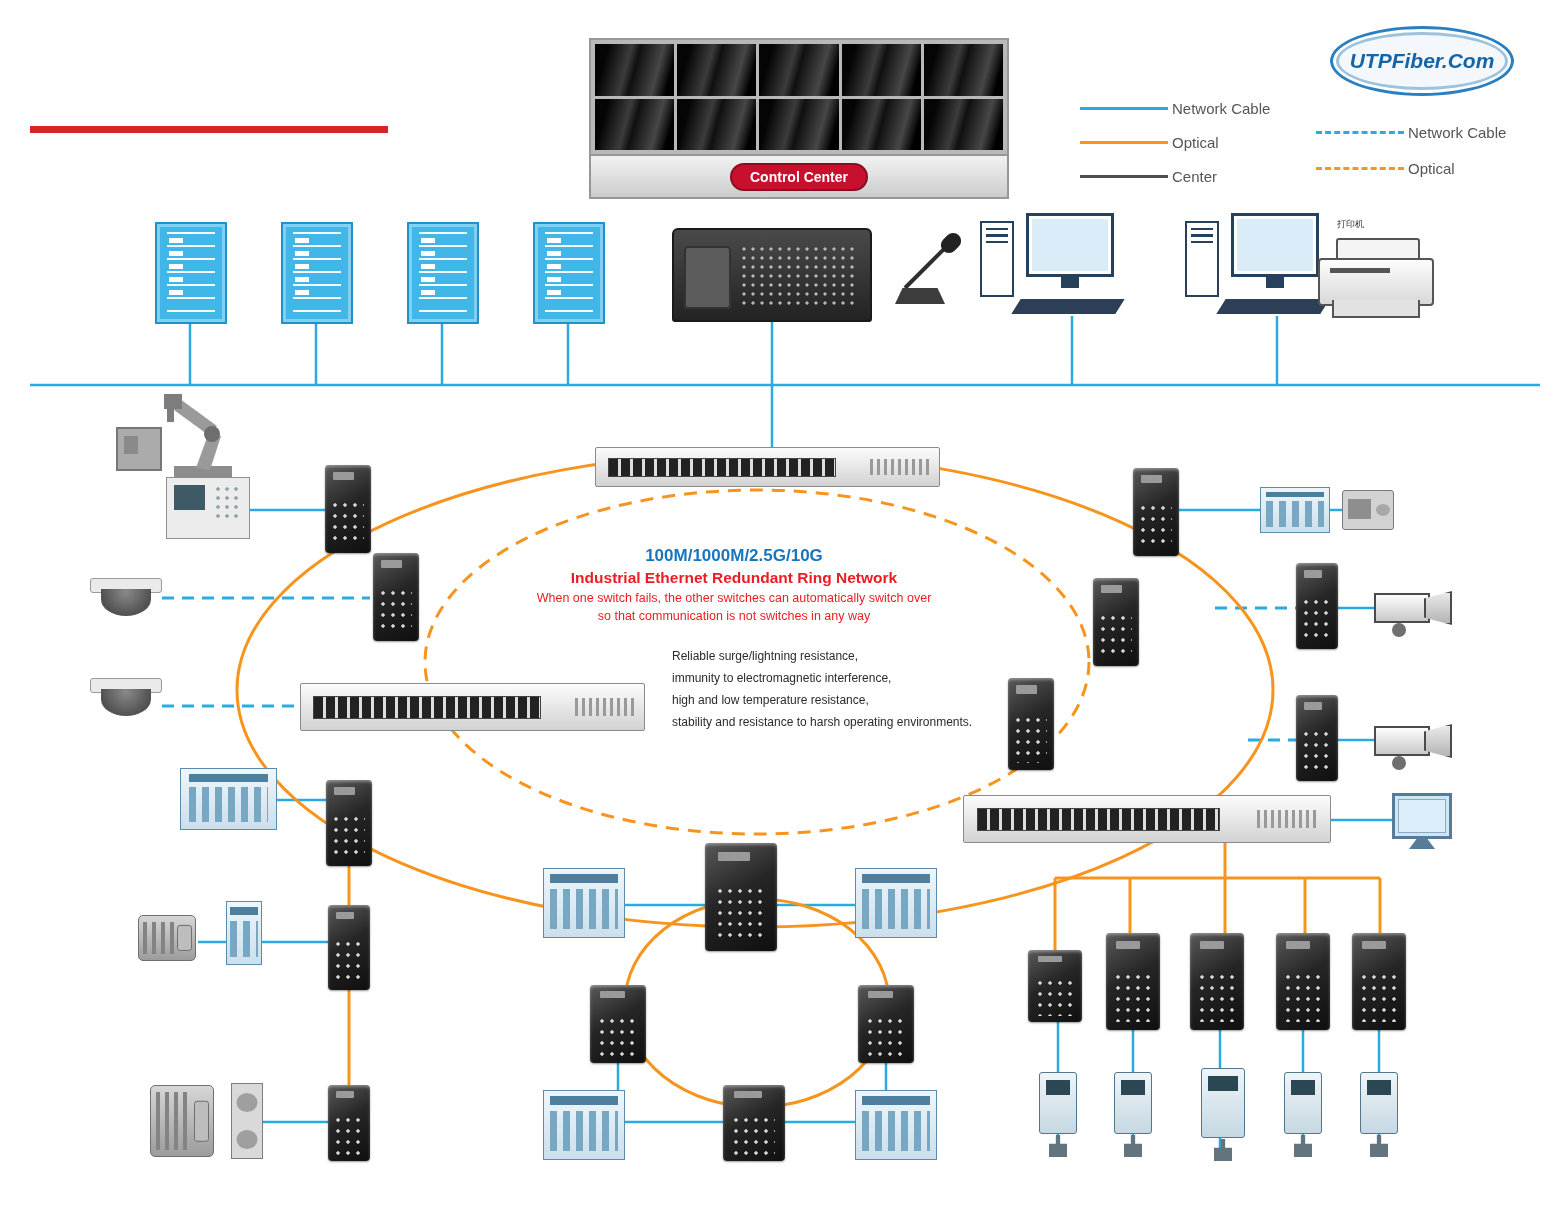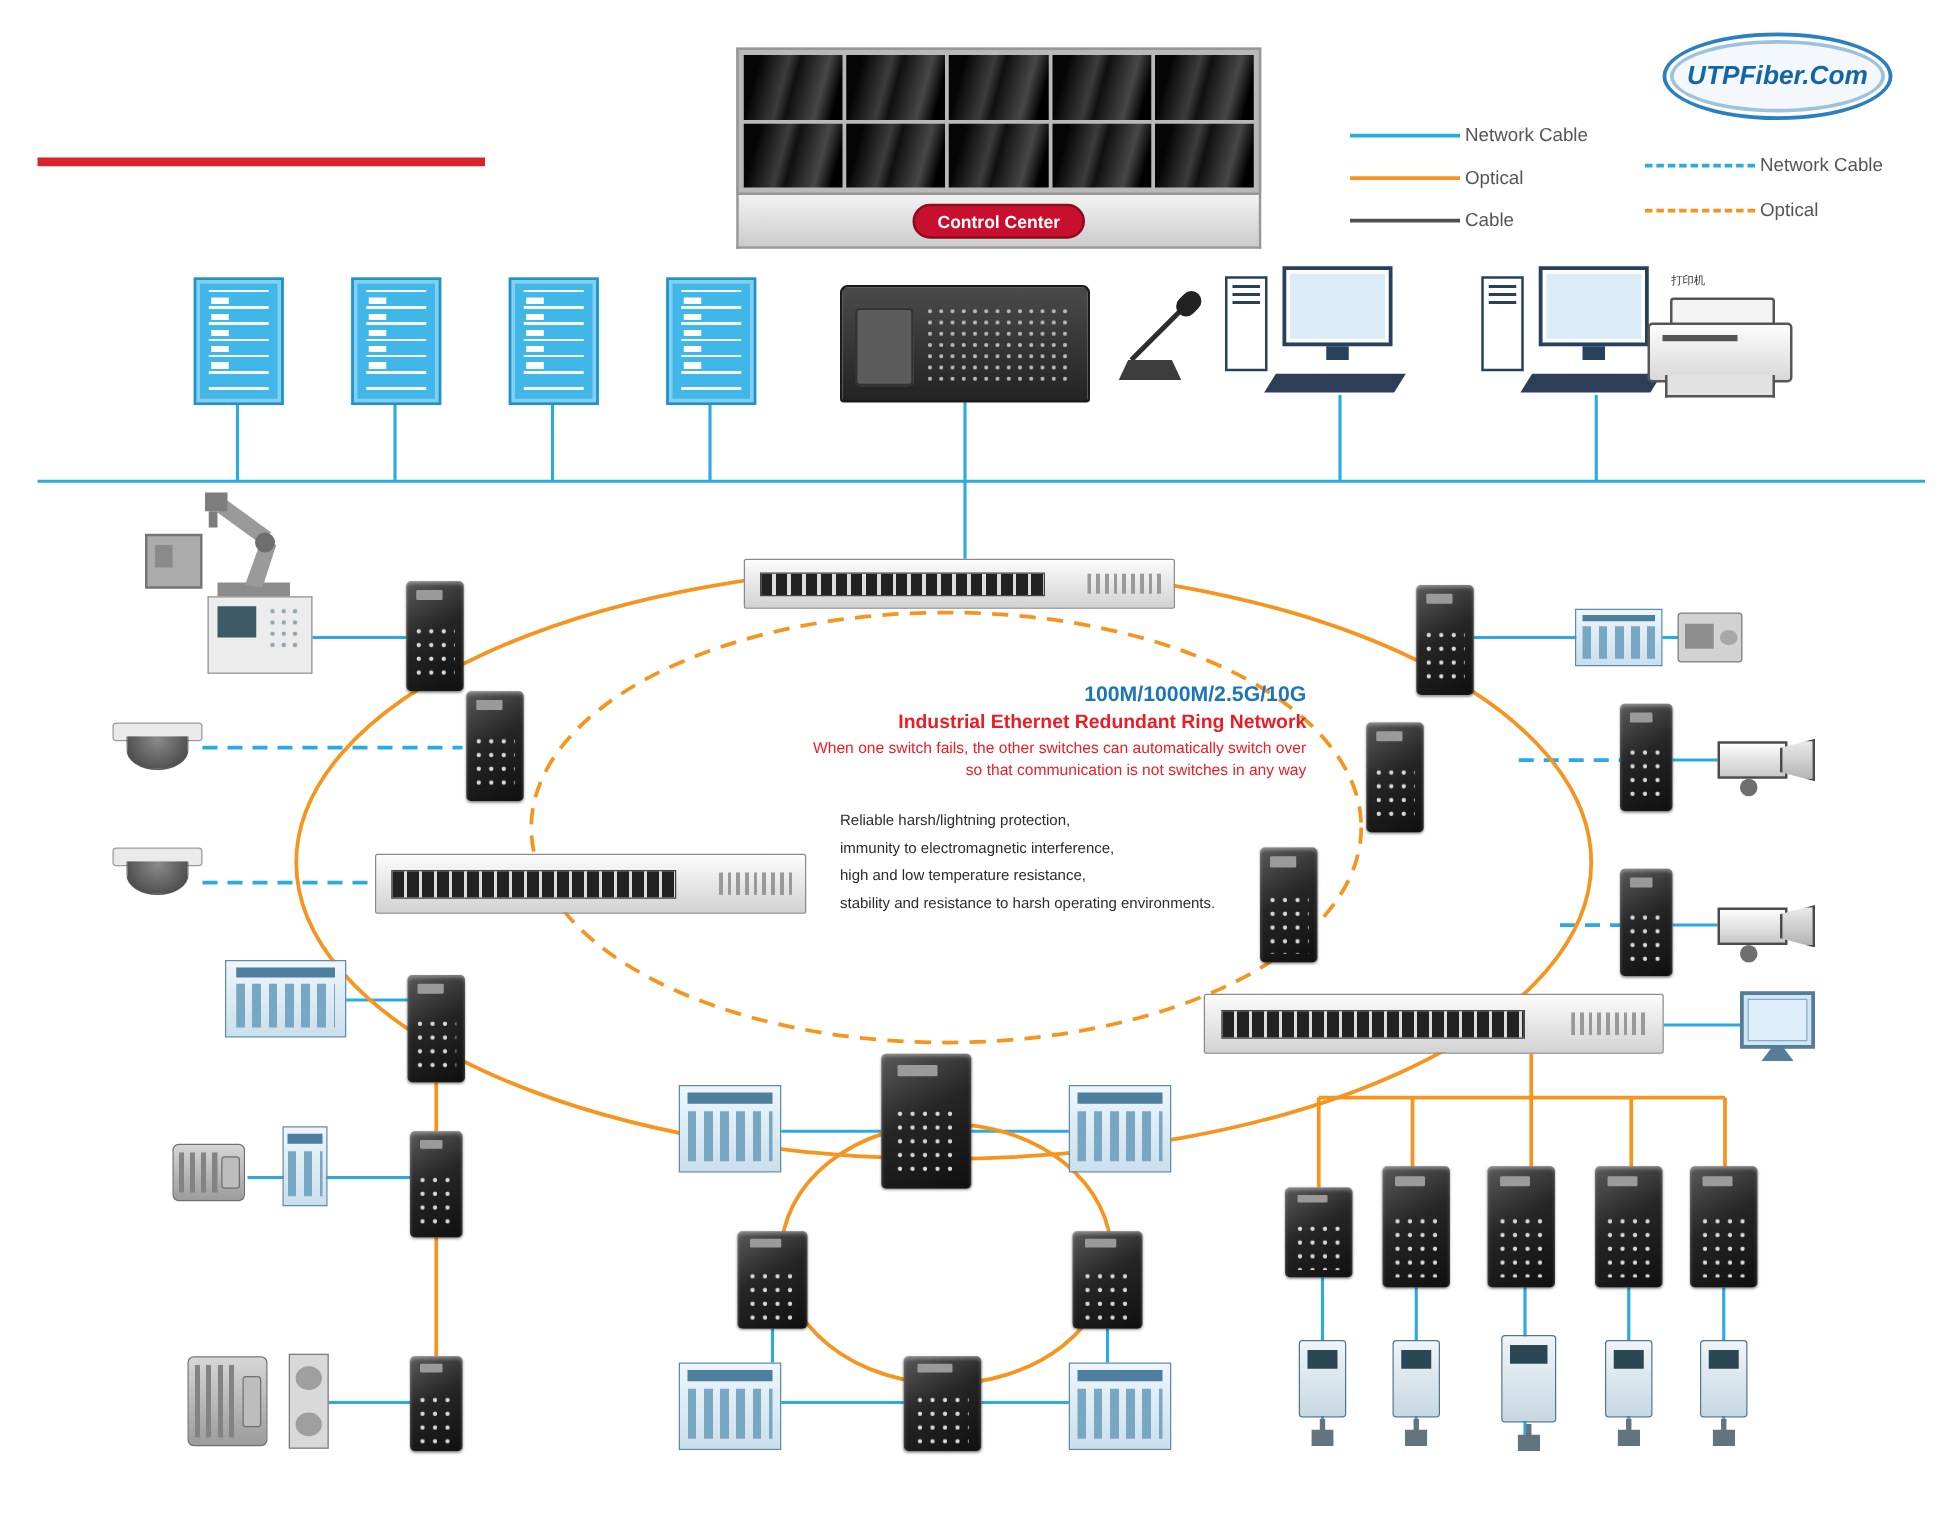--- a/index.html
+++ b/index.html
@@ -34,21 +34,21 @@
   
   .leg-row{position:absolute;display:flex;align-items:center;gap:4px;font-size:15px;color:#555;}
   .leg-line{width:88px;height:0;}
   .l-blue{border-top:3px solid var(--blue);}
   .l-orange{border-top:3px solid var(--orange);}
   .l-dark{border-top:3px solid #4f4f4f;}
   .l-blue-d{border-top:3px dashed var(--blue);}
   .l-orange-d{border-top:3px dashed var(--orange);}
 
   
-  .ctext{position:absolute;left:445px;width:600px;text-align:right;}
+  .ctext{position:absolute;left:434px;width:600px;text-align:center;}
   .ring-speeds{top:546px;color:#1b75bc;font-weight:700;font-size:17px;}
   .ring-title{top:569px;color:#ed1c24;font-weight:700;font-size:15.5px;}
   .ring-d1{top:591px;color:#ed1c24;font-size:12.5px;}
   .ring-d2{top:609px;color:#ed1c24;font-size:12.5px;}
   .ring-features{position:absolute;left:672px;top:645px;font-size:12px;color:#2b2b2b;line-height:22px;}
 
   
   .server{width:72px;height:102px;background:#41b6e8;border:2px solid #1f93c9;box-sizing:border-box;
           box-shadow:inset 0 0 0 3px rgba(255,255,255,.35);}
   .server::before{content:"";position:absolute;left:10px;right:10px;top:8px;bottom:8px;
@@ -228,21 +228,21 @@
   <div class="leg-row" style="left:1080px;top:100px;">
     <i class="leg-line l-blue" style="position:static;"></i>
     <span>Network Cable</span>
   </div>
   <div class="leg-row" style="left:1080px;top:134px;">
     <i class="leg-line l-orange" style="position:static;"></i>
     <span>Optical</span>
   </div>
   <div class="leg-row" style="left:1080px;top:168px;">
     <i class="leg-line l-dark" style="position:static;"></i>
-    <span>Cable</span>
+    <span>Center</span>
   </div>
   <div class="leg-row" style="left:1316px;top:124px;">
     <i class="leg-line l-blue-d" style="position:static;"></i>
     <span>Network Cable</span>
   </div>
   <div class="leg-row" style="left:1316px;top:160px;">
     <i class="leg-line l-orange-d" style="position:static;"></i>
     <span>Optical</span>
   </div>
 
@@ -336,21 +336,21 @@
     <i class="ptz-mount"></i>
   </div>
 
   <div class="monsm abs" style="left:1392px;top:793px;"></div>
 
   <div class="ctext ring-speeds">100M/1000M/2.5G/10G</div>
   <div class="ctext ring-title">Industrial Ethernet Redundant Ring Network</div>
   <div class="ctext ring-d1">When one switch fails, the other switches can automatically switch over</div>
   <div class="ctext ring-d2">so that communication is not switches in any way</div>
   <div class="ring-features">
-    <div>Reliable harsh/lightning protection,</div>
+    <div>Reliable surge/lightning resistance,</div>
     <div>immunity to electromagnetic interference,</div>
     <div>high and low temperature resistance,</div>
     <div>stability and resistance to harsh operating environments.</div>
   </div>
 
   <div class="plcrack abs" style="left:543px;top:868px;width:82px;height:70px;"></div>
   <div class="plcrack abs" style="left:855px;top:868px;width:82px;height:70px;"></div>
   <div class="plcrack abs" style="left:543px;top:1090px;width:82px;height:70px;"></div>
   <div class="plcrack abs" style="left:855px;top:1090px;width:82px;height:70px;"></div>
 

